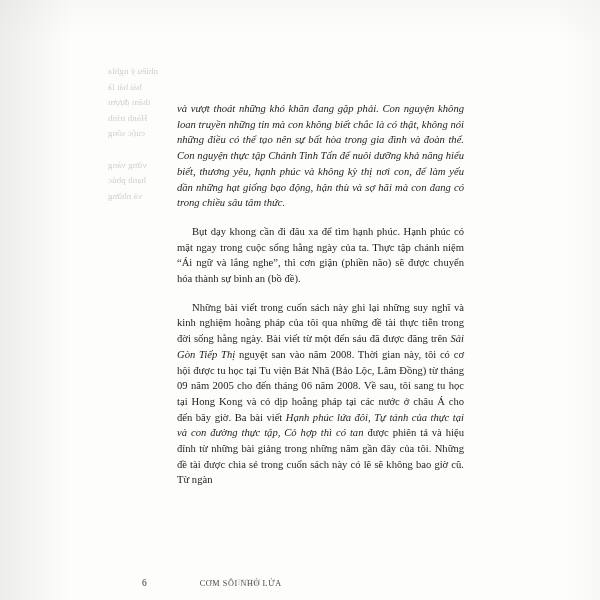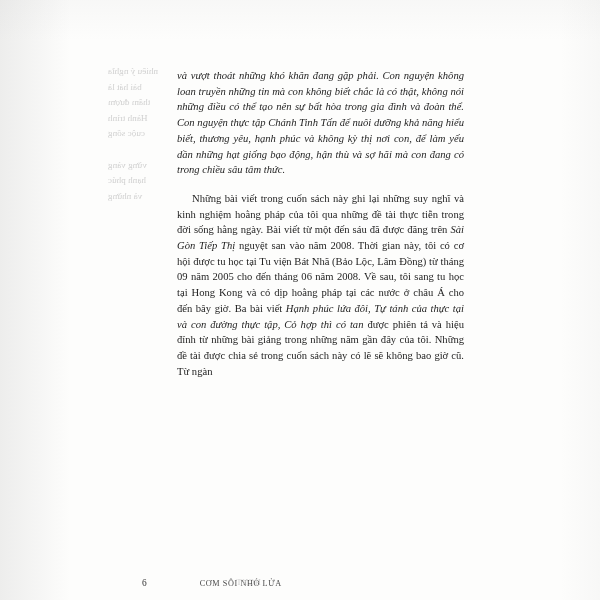--- a/index.html
+++ b/index.html
@@ -55,20 +55,21 @@
   p {
     margin: 0;
     font-size: 10.6px;
     line-height: 15.7px;
     color: #1d1d1d;
     text-align: justify;
     text-justify: inter-word;
   }
   p.italic {
     font-style: italic;
+    margin-top: 33px;
   }
   p.indent {
     text-indent: 15px;
   }
   p.gap {
     margin-top: 13px;
   }
   .title-ref {
     font-style: italic;
   }
@@ -114,20 +115,21 @@
     <div>cuộc sống</div>
     <div>&nbsp;</div>
     <div>vững vàng</div>
     <div>hạnh phúc</div>
     <div>và những</div>
   </div>
 
   <div class="text-column">
     <p class="italic">và vượt thoát những khó khăn đang gặp phải. Con nguyện không loan truyền những tin mà con không biết chắc là có thật, không nói những điều có thể tạo nên sự bất hòa trong gia đình và đoàn thể. Con nguyện thực tập Chánh Tinh Tấn để nuôi dưỡng khả năng hiểu biết, thương yêu, hạnh phúc và không kỳ thị nơi con, để làm yếu dần những hạt giống bạo động, hận thù và sợ hãi mà con đang có trong chiều sâu tâm thức.</p>
 
+    <p class="indent gap">Bụt dạy khong cần đi đâu xa để tìm hạnh phúc. Hạnh phúc có mặt ngay trong cuộc sống hằng ngày của ta. Thực tập chánh niệm “Ái ngữ và lắng nghe”, thì cơn giận (phiền não) sẽ được chuyển hóa thành sự bình an (bồ đề).</p>
 
     <p class="indent gap"><span>Những bài viết trong cuốn sách này ghi lại những suy nghĩ và kinh nghiệm hoằng pháp của tôi qua những đề tài thực tiễn trong đời sống hằng ngày. Bài viết từ một đến sáu đã được đăng trên </span><span class="title-ref">Sài Gòn Tiếp Thị</span><span> nguyệt san vào năm 2008. Thời gian này, tôi có cơ hội được tu học tại Tu viện Bát Nhã (Bảo Lộc, Lâm Đồng) từ tháng 09 năm 2005 cho đến tháng 06 năm 2008. Về sau, tôi sang tu học tại Hong Kong và có dịp hoằng pháp tại các nước ở châu Á cho đến bây giờ. Ba bài viết </span><span class="title-ref">Hạnh phúc lứa đôi, Tự tánh của thực tại và con đường thực tập, Cỏ hợp thì có tan</span><span> được phiên tả và hiệu đính từ những bài giảng trong những năm gần đây của tôi. Những đề tài được chia sẻ trong cuốn sách này có lẽ sẽ không bao giờ cũ. Từ ngàn</span></p>
   </div>
 
   <div class="footer">
     <span class="folio">6</span>
     <span class="runhead">CƠM SÔI NHỎ LỬA</span>
   </div>
   <div class="footer-ghost">HCNT</div>
 </div>

